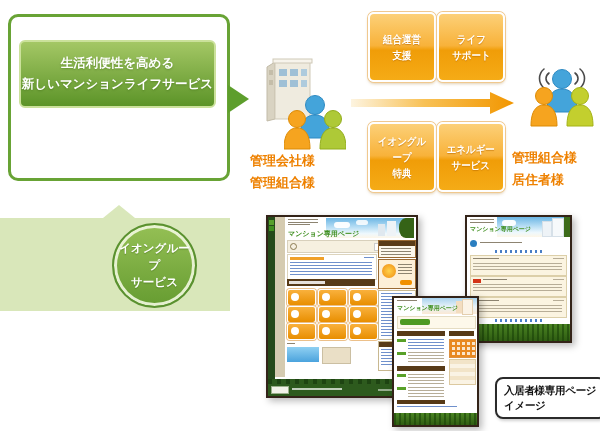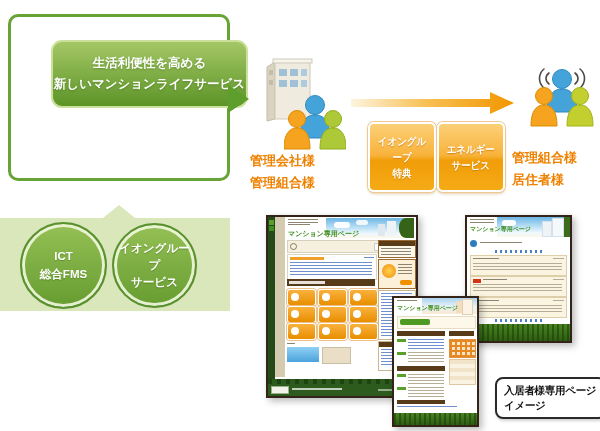--- a/index.html
+++ b/index.html
@@ -8,23 +8,23 @@
   .abs{position:absolute;}
   .pre{white-space:pre-line;}
 
   
   .pill{position:absolute;left:30px;top:2px;width:176px;height:24px;border-radius:13px;
         background:linear-gradient(#80b44b,#649b2f);color:#fff;font-weight:bold;font-size:14.5px;
         display:flex;align-items:center;justify-content:center;z-index:3;letter-spacing:.5px;}
   .main-box{position:absolute;left:8px;top:14px;width:216px;height:161px;background:#fff;
         border:3px solid #68a335;border-radius:10px;}
   .gbox{position:absolute;background:linear-gradient(#a4c765,#5c9428);border:2px solid #cbe19b;
-        border-radius:11px;color:#fff;font-weight:bold;font-size:12.5px;line-height:1.65;
+        border-radius:6px;color:#fff;font-weight:bold;font-size:12.5px;line-height:1.65;
         text-align:center;display:flex;align-items:center;justify-content:center;
-        text-shadow:0 1px 2px rgba(40,80,0,.35);margin-left:32px;}
+        text-shadow:0 1px 2px rgba(40,80,0,.35);}
   .gbox1{left:19px;top:40px;width:193px;height:64px;}
   .gbox2{left:19px;top:116px;width:193px;height:54px;}
   .tri-right{position:absolute;left:228px;top:85px;width:0;height:0;
         border-left:21px solid #5d9e2c;border-top:14px solid transparent;border-bottom:14px solid transparent;}
 
   .foundation{position:absolute;left:0;top:218px;width:230px;height:93px;background:#d9e7ba;}
   .tri-up{position:absolute;left:103px;top:-13px;width:0;height:0;
         border-bottom:13px solid #d9e7ba;border-left:16px solid transparent;border-right:16px solid transparent;}
   .fcircle{position:absolute;border-radius:50%;
         background:linear-gradient(#95c055,#669c31);border:2px solid #5a9130;
@@ -86,22 +86,20 @@
 <div class="stage">
 
   <div class="main-box"></div>
   <div class="gbox gbox1 pre">生活利便性を高める
 新しいマンションライフサービス</div>
   <div class="tri-right"></div>
 
   <div class="foundation">
     <div class="tri-up"></div>
   </div>
-  <div class="fcircle fc1 pre">ICT
-総合FMS</div>
   <div class="fcircle fc2 pre">イオングループ
 サービス</div>
 
   <svg class="icon-svg" style="left:260px;top:55px;width:58px;height:68px" viewBox="0 0 58 68">
     <polygon points="7,12 15,7 15,64 7,66" fill="#d9d3c2" stroke="#c2bba8" stroke-width="1"></polygon>
     <rect x="15" y="7" width="35" height="57" fill="#efebdf" stroke="#cfc9b8" stroke-width="1"></rect>
     <rect x="13" y="4" width="39" height="4" fill="#f7f4ec" stroke="#cfc9b8" stroke-width="1"></rect>
     <rect x="19" y="14" width="8" height="7" fill="#9fc0d6"></rect>
       <rect x="30" y="14" width="8" height="7" fill="#9fc0d6"></rect>
       <rect x="41" y="14" width="6" height="7" fill="#aecbdd"></rect>
@@ -121,20 +119,28 @@
       <path d="M0,55 C0,39 6,34 13,34 C20,34 26,39 26,55 Z"></path>
     </g>
     <g fill="#aec937" stroke="#93ad1d" stroke-width="1">
       <circle cx="49" cy="25" r="8.5"></circle>
       <path d="M36,55 C36,39 42,34 49,34 C56,34 62,39 62,55 Z"></path>
     </g>
   </svg>
   <div class="group-label ml pre">管理会社様
 管理組合様</div>
 
+  <div class="obox ob1">
+      <span class="lbl pre">組合運営
+支援</span>
+    </div>
+  <div class="obox ob2">
+      <span class="lbl pre">ライフ
+サポート</span>
+    </div>
   <div class="obox ob3">
       <span class="lbl pre">イオングループ
 特典</span>
     </div>
   <div class="obox ob4">
       <span class="lbl pre">エネルギー
 サービス</span>
     </div>
 
   <svg class="flow-arrow" viewBox="0 0 164 28">

